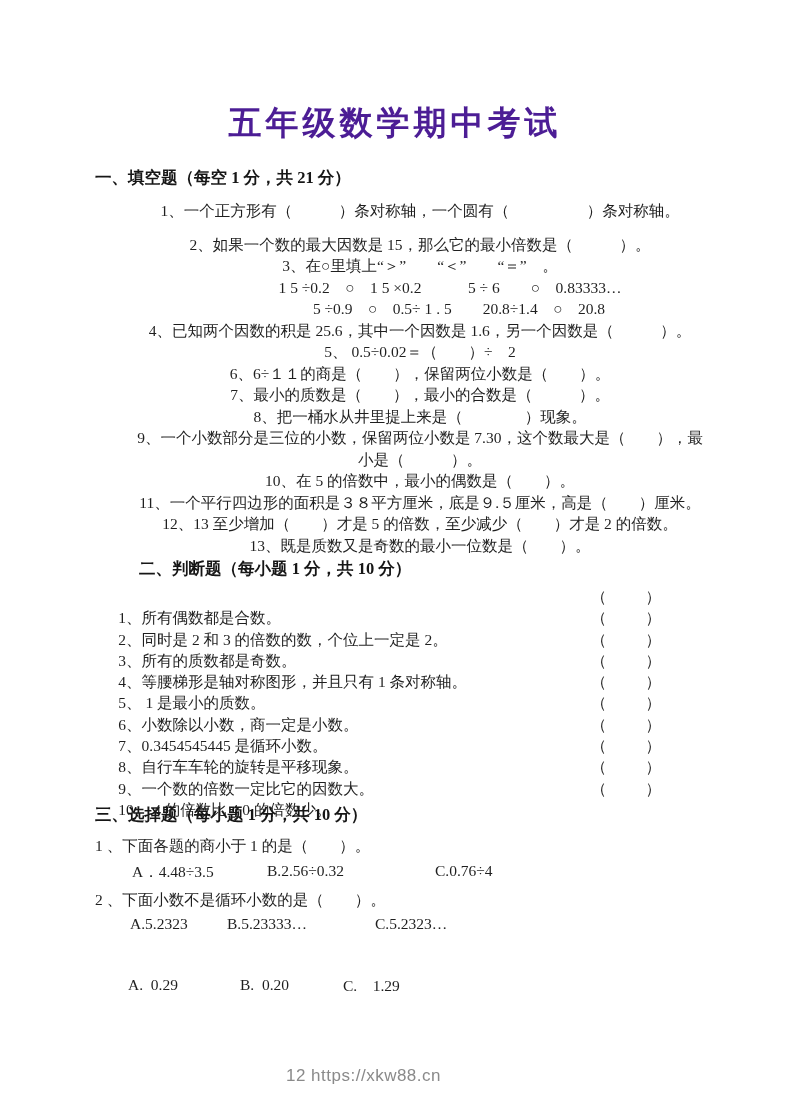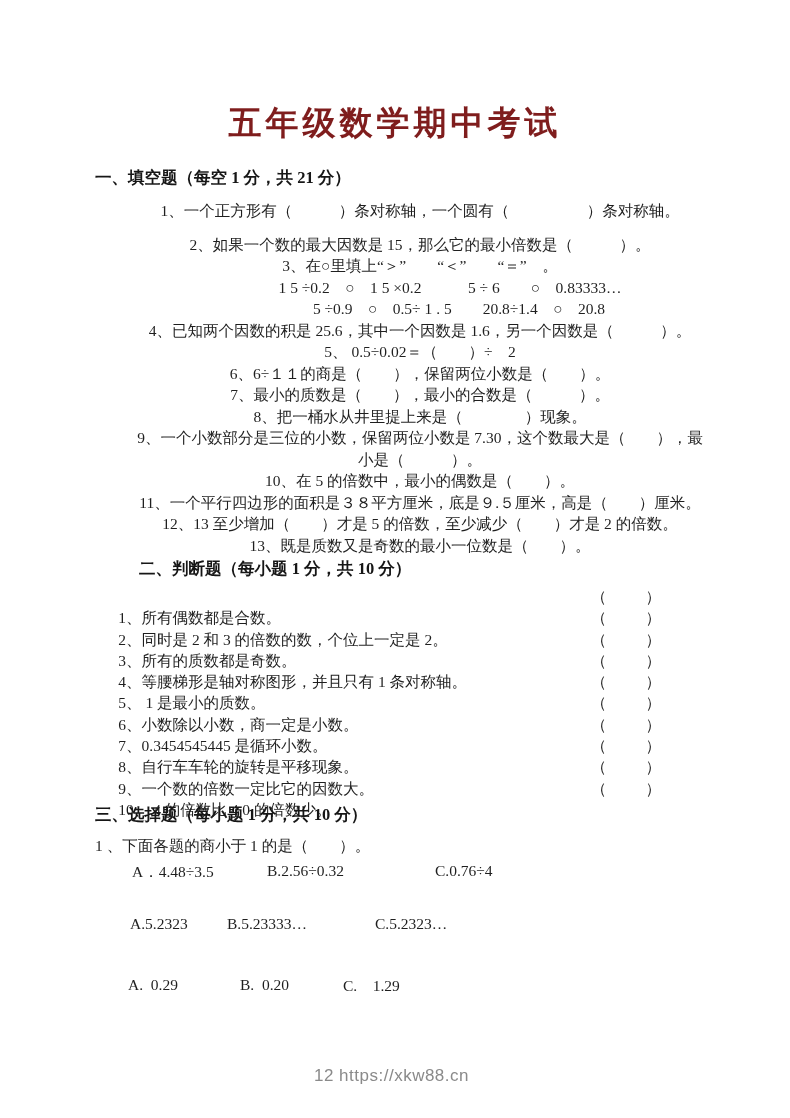--- a/index.html
+++ b/index.html
@@ -6,21 +6,21 @@
   html,body { background:#ffffff; }
   body { width:790px; height:1118px; overflow:hidden; }
   .sheet {
     position:relative; width:790px; height:1118px; background:#ffffff;
     font-family:"Liberation Serif","DejaVu Serif",serif;
     color:#1f1f1f;
   }
   .title {
     position:absolute; top:101px; left:0; width:790px;
     text-align:center; font-size:33px; font-weight:700; letter-spacing:4px;
-    color:#7f1d1d;
+    color:#4c1d95;
   }
   .sec-head {
     position:absolute; left:95px; font-size:16.5px; font-weight:700;
     white-space:pre; color:#161616;
   }
   #h1 { top:167px; }
   #h2 { top:558px;margin-left:44px; }
   #h3 { top:804px; }
 
   .s1 { position:absolute; left:95px; top:200px; width:650px; font-size:15.5px;text-align:center; }
@@ -43,21 +43,20 @@
   .o1 { top:862px; } .o2 { top:915px; } .o3 { top:976px; }
   .o1 .oa { left:37px; }  .o1 .ob { left:172px; } .o1 .oc { left:340px; }
   .o2 .oa { left:35px; }  .o2 .ob { left:132px; } .o2 .oc { left:252px;margin-left:28px; }
   .o3 .oa { left:33px; }  .o3 .ob { left:145px; } .o3 .oc { left:248px; }
 
   .footer {
     position:absolute; top:1066px; left:0; width:727px; text-align:center;
     font-size:17px; color:#8a8a8a;
     font-family:"Liberation Sans","DejaVu Sans",sans-serif;
     letter-spacing:0.5px;
-    margin-left:28px;
   }
 </style>
 </head>
 <body>
 
 <div class="sheet">
 
   <div class="title">五年级数学期中考试</div>
 
   <div class="sec-head" id="h1">一、填空题（每空 1 分，共 21 分）</div>
@@ -128,20 +127,21 @@
 
   <div class="sec-head" id="h3">三、选择题（每小题 1 分，共 10 分）</div>
 
   <div class="qrow q1">1 、下面各题的商小于 1 的是（　　）。</div>
   <div class="orow o1">
     <span class="oa">A．4.48÷3.5</span>
     <span class="ob">B.2.56÷0.32</span>
     <span class="oc">C.0.76÷4</span>
   </div>
 
+  <div class="qrow q2">2 、下面小数不是循环小数的是（　　）。</div>
   <div class="orow o2">
     <span class="oa">A.5.2323</span>
     <span class="ob">B.5.23333…</span>
     <span class="oc">C.5.2323…</span>
   </div>
 
   <div class="orow o3">
     <span class="oa">A.  0.29</span>
     <span class="ob">B.  0.20</span>
     <span class="oc">C.　1.29</span>

